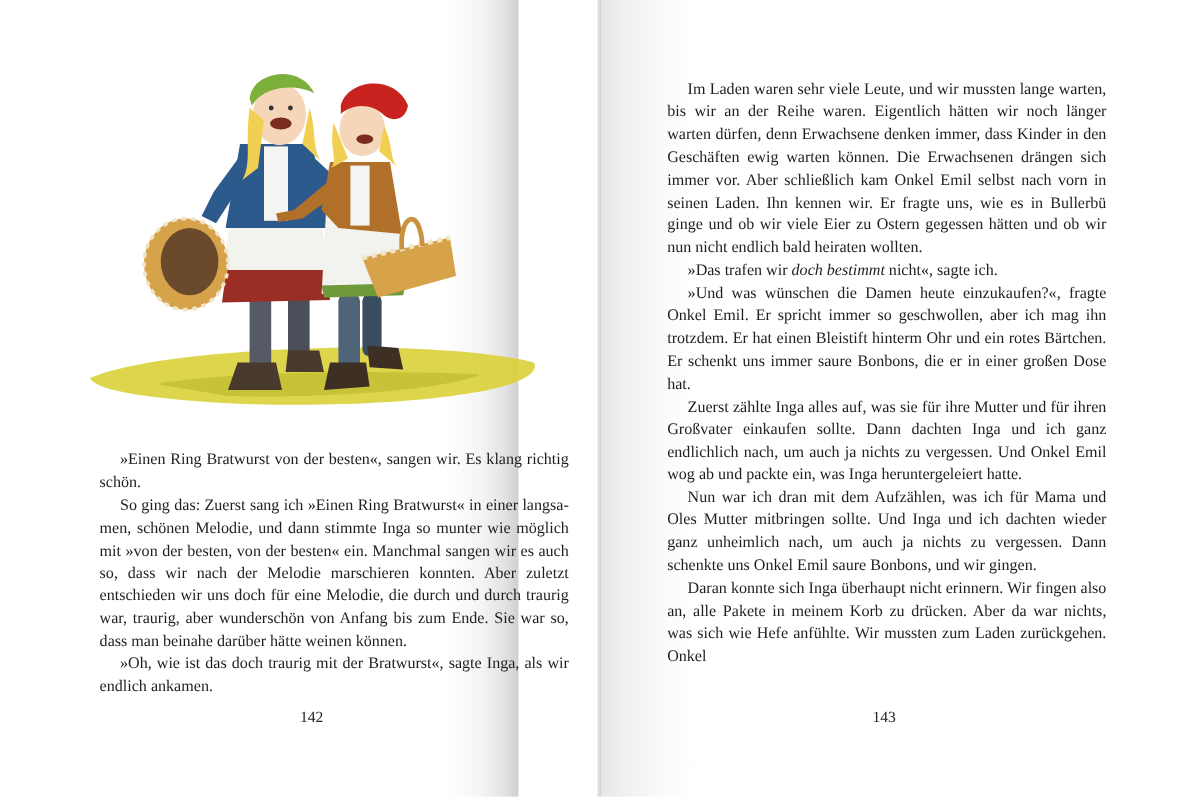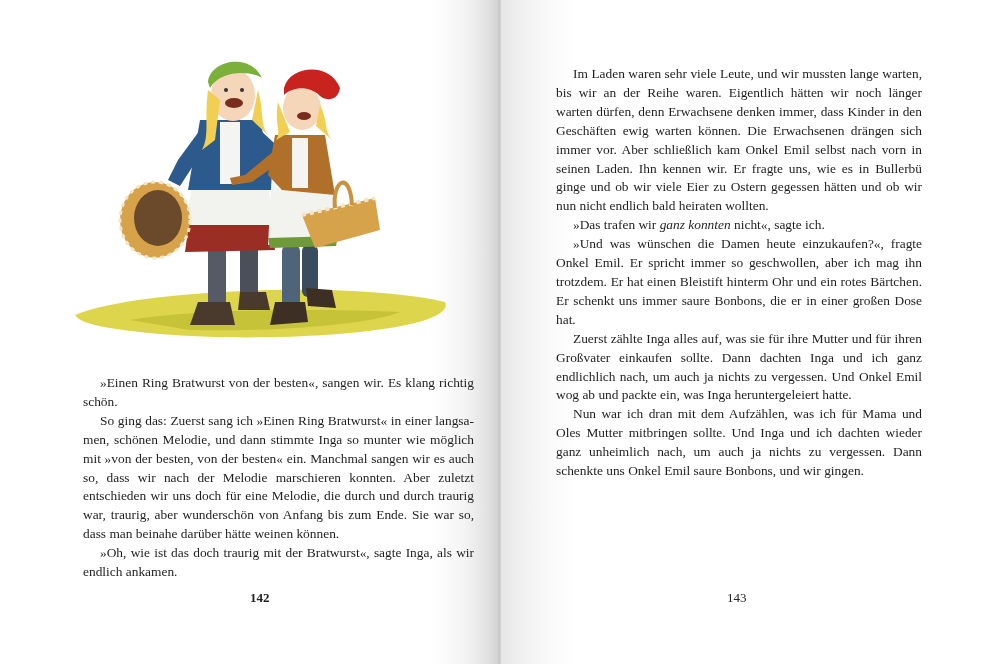--- a/index.html
+++ b/index.html
@@ -5,42 +5,42 @@
   html, body { margin: 0; padding: 0; }
   body {
     width: 1000px; height: 664px; overflow: hidden;
     background: #ffffff;
     font-family: "Liberation Serif", "DejaVu Serif", serif;
     color: #1e1e1e;
     position: relative;
   }
   .spread { position: absolute; inset: 0; }
   .page { position: absolute; top: 0; height: 664px; }
-  .page-left { left: 0; width: 500px; background: linear-gradient(to right, #ffffff 0%, #ffffff 86%, #f4f4f4 93%, #e2e2e2 97.5%, #cfcfcf 100%); }
+  .page-left { left: 0; width: 432px; background: linear-gradient(to right, #ffffff 0%, #ffffff 86%, #f4f4f4 93%, #e2e2e2 97.5%, #cfcfcf 100%); }
   .page-right { left: 500px; width: 500px; background: linear-gradient(to right, #e6e6e6 0%, #f0f0f0 4%, #fafafa 10%, #ffffff 16%, #ffffff 100%); }
   .gutter-line { position: absolute; left: 498px; top: 0; width: 3px; height: 664px; background: #c6c6c6; opacity: .6; }
 
   .text-block {
     position: absolute;
     font-size: 13.4px;
     line-height: 18.9px;
     text-align: justify;
     hyphens: manual;
     font-family: Liberation Serif, serif;
   }
   .text-block p { margin: 0; text-indent: 17px; }
   .left-text { left: 83px; top: 374px; width: 391px; }
   .right-text { left: 556px; top: 65px; width: 366px; }
   .text-block em { font-style: italic; }
 
   .folio {
     position: absolute; top: 590px; font-size: 13px;
     font-family: "Liberation Serif", serif; color: #222;
   }
-  .folio-left { left: 250px; font-weight: bold; }
+  .folio-left { left: 250px; }
 
   .illustration { position: absolute; left: 70px; top: 40px; width: 390px; height: 310px; }
 </style>
 </head>
 <body>
 
 <div class="spread">
 
   <div class="page page-left">
     <svg class="illustration" viewBox="0 0 390 310" xmlns="http://www.w3.org/2000/svg">
@@ -100,23 +100,24 @@
       <p>So ging das: Zuerst sang ich »Einen Ring Bratwurst« in einer langsa­men, schönen Melodie, und dann stimmte Inga so munter wie mög­lich mit »von der besten, von der besten« ein. Manchmal sangen wir es auch so, dass wir nach der Melodie marschieren konnten. Aber zuletzt entschieden wir uns doch für eine Melodie, die durch und durch traurig war, traurig, aber wunderschön von Anfang bis zum Ende. Sie war so, dass man beinahe darüber hätte weinen können.</p>
       <p>»Oh, wie ist das doch traurig mit der Bratwurst«, sagte Inga, als wir endlich ankamen.</p>
     </div>
 
     <div class="folio folio-left">142</div>
   </div>
 
   <div class="page page-right">
     <div class="text-block right-text" style="left:56px;">
       <p>Im Laden waren sehr viele Leute, und wir mussten lange warten, bis wir an der Reihe waren. Eigentlich hätten wir noch länger warten dürfen, denn Erwachsene denken immer, dass Kinder in den Geschäf­ten ewig warten können. Die Erwachsenen drängen sich immer vor. Aber schließlich kam Onkel Emil selbst nach vorn in seinen Laden. Ihn kennen wir. Er fragte uns, wie es in Bullerbü ginge und ob wir viele Eier zu Ostern gegessen hätten und ob wir nun nicht endlich bald heiraten wollten.</p>
-      <p><span>»Das trafen wir </span><em>ganz konnten</em><span> nicht«, sagte ich.</span></p>
+      <p><span>»Das trafen wir </span><em>doch bestimmt</em><span> nicht«, sagte ich.</span></p>
       <p>»Und was wünschen die Damen heute einzukaufen?«, fragte Onkel Emil. Er spricht immer so geschwollen, aber ich mag ihn trotzdem. Er hat einen Bleistift hinterm Ohr und ein rotes Bärtchen. Er schenkt uns immer saure Bonbons, die er in einer großen Dose hat.</p>
       <p>Zuerst zählte Inga alles auf, was sie für ihre Mutter und für ihren Großvater einkaufen sollte. Dann dachten Inga und ich ganz endlich­lich nach, um auch ja nichts zu vergessen. Und Onkel Emil wog ab und packte ein, was Inga heruntergeleiert hatte.</p>
       <p>Nun war ich dran mit dem Aufzählen, was ich für Mama und Oles Mutter mitbringen sollte. Und Inga und ich dachten wieder ganz un­heimlich nach, um auch ja nichts zu vergessen. Dann schenkte uns Onkel Emil saure Bonbons, und wir gingen.</p>
+      <p style="text-align-last: justify;">Daran konnte sich Inga überhaupt nicht erinnern. Wir fingen also an, alle Pakete in meinem Korb zu drücken. Aber da war nichts, was sich wie Hefe anfühlte. Wir mussten zum Laden zurückgehen. Onkel</p>
     </div>
 
     <div class="folio" style="left:227px;">143</div>
   </div>
 
   <div class="gutter-line"></div>
 </div>
 
 </body></html>

